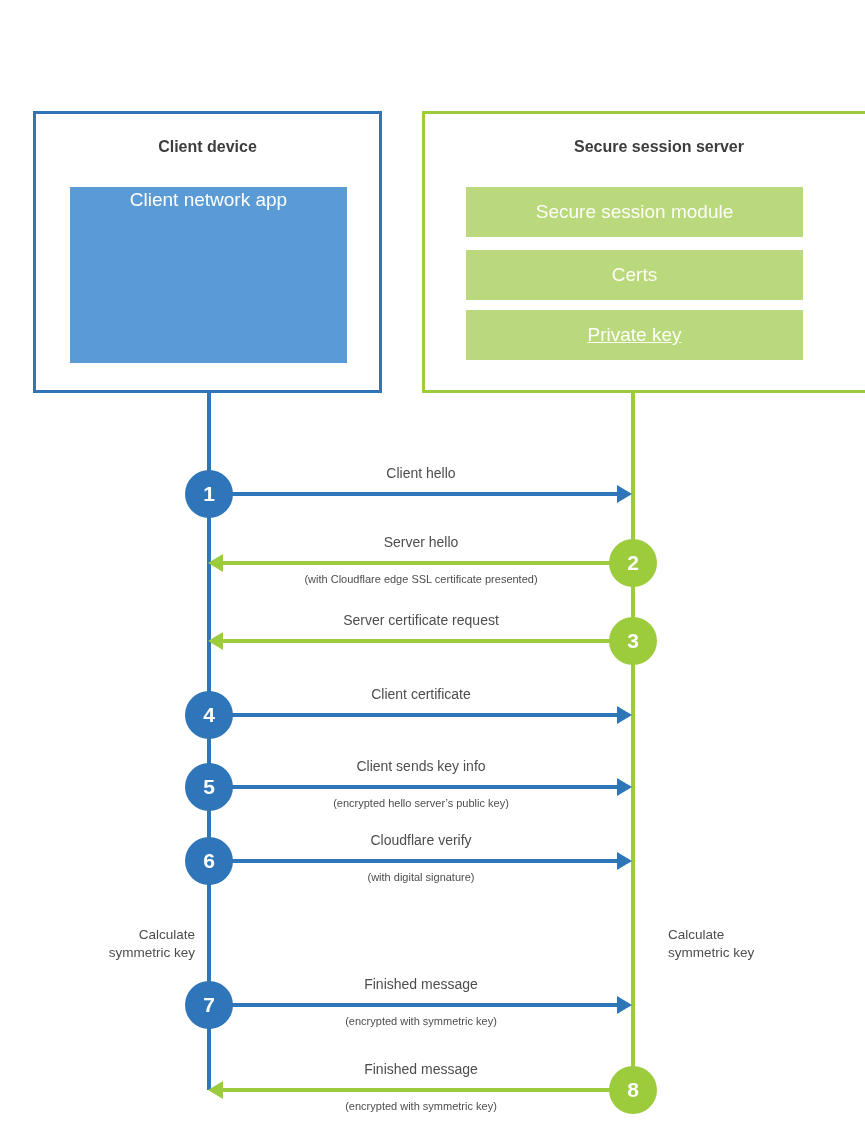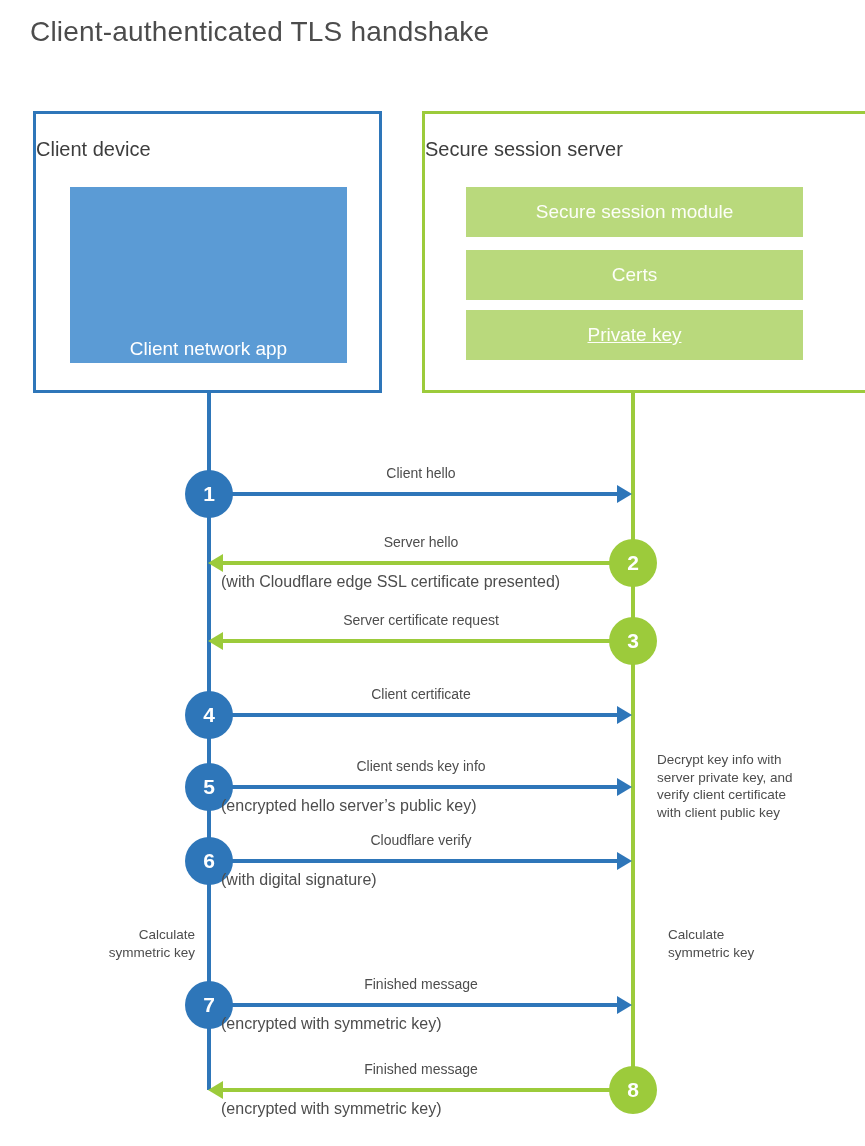--- a/index.html
+++ b/index.html
@@ -16,24 +16,24 @@
     font-family:"Liberation Sans","DejaVu Sans",sans-serif;color:var(--text);
   }
   .page-title{
     position:absolute;left:30px;top:16px;font-size:28px;font-weight:300;
     color:#4c4c4c;letter-spacing:.2px;
   }
   
   .actor-box{position:absolute;top:111px;height:282px;border:3px solid;box-sizing:border-box;background:#fff;}
   .client-box{left:33px;width:349px;border-color:var(--blue);}
   .server-box{left:422px;width:474px;border-color:var(--green);}
-  .actor-title{position:absolute;left:0;right:0;top:24px;font-size:20px;font-weight:normal;color:var(--heading);}
+  .actor-title{position:absolute;left:0;right:0;top:24px;text-align:center;font-size:16px;font-weight:bold;color:var(--heading);}
   .client-app{
     position:absolute;left:34px;top:73px;width:277px;height:176px;background:var(--blue-fill);
-    display:flex;align-items:flex-end;justify-content:center;text-align:center;
+    display:flex;align-items:flex-start;justify-content:center;text-align:center;
     color:#fff;font-size:19px;line-height:1.4;
   }
   .client-app span{display:block;width:170px;}
   .server-bar{
     position:absolute;left:41px;width:337px;height:50px;background:var(--green-fill);
     display:flex;align-items:center;justify-content:center;
     color:#fdfef8;font-size:19px;
   }
   .bar-0{top:73px;}
   .bar-1{top:136px;}
@@ -52,34 +52,33 @@
   .step.from-server .head{left:208px;border-right:15px solid var(--green);}
   .step .circle{
     position:absolute;width:48px;height:48px;border-radius:50%;top:calc(var(--y) - 24px);
     display:flex;align-items:center;justify-content:center;
     color:#fff;font-size:21px;font-weight:bold;
   }
   .step.from-client .circle{left:185px;background:var(--blue);}
   .step.from-server .circle{left:609px;background:var(--green);}
   .step .label{position:absolute;left:209px;width:424px;text-align:center;
     top:calc(var(--y) - 29px);font-size:14px;color:var(--text);}
-  .step .sub{position:absolute;left:221px;width:424px;text-align:left;
-    top:calc(var(--y) + 10px);font-size:16px;color:var(--text);}
+  .step .sub{position:absolute;left:209px;width:424px;text-align:center;
+    top:calc(var(--y) + 10px);font-size:11px;color:var(--text);}
   
   .note{position:absolute;font-size:13.5px;line-height:17.5px;color:var(--text);white-space:pre-line;}
   .note-decrypt{left:657px;top:751px;width:185px;text-align:left;}
   .note-calc-left{left:55px;top:926px;width:140px;text-align:right;}
   .note-calc-right{left:668px;top:926px;width:140px;text-align:left;}
 </style>
 </head>
 <body>
 
 <div class="canvas">
 
-  <div class="page-title">Client-authenticated TLS handshake</div>
 
   <div class="actor-box client-box">
     <div class="actor-title">Client device</div>
     <div class="client-app">
       <span>Client network app</span>
     </div>
   </div>
 
   <div class="actor-box server-box">
     <div class="actor-title">Secure session server</div>
@@ -151,22 +150,18 @@
   </div>
 
   <div class="step from-server" style="--y:1090px">
     <div class="shaft"></div>
     <div class="head"></div>
     <div class="circle">8</div>
     <div class="label">Finished message</div>
     <div class="sub">(encrypted with symmetric key)</div>
   </div>
 
-  <div class="note note-decrypt">Decrypt key info with
-server private key, and
-verify client certificate
-with client public key</div>
   <div class="note note-calc-left">Calculate
 symmetric key</div>
   <div class="note note-calc-right">Calculate
 symmetric key</div>
 
 </div>
 
 </body></html>

